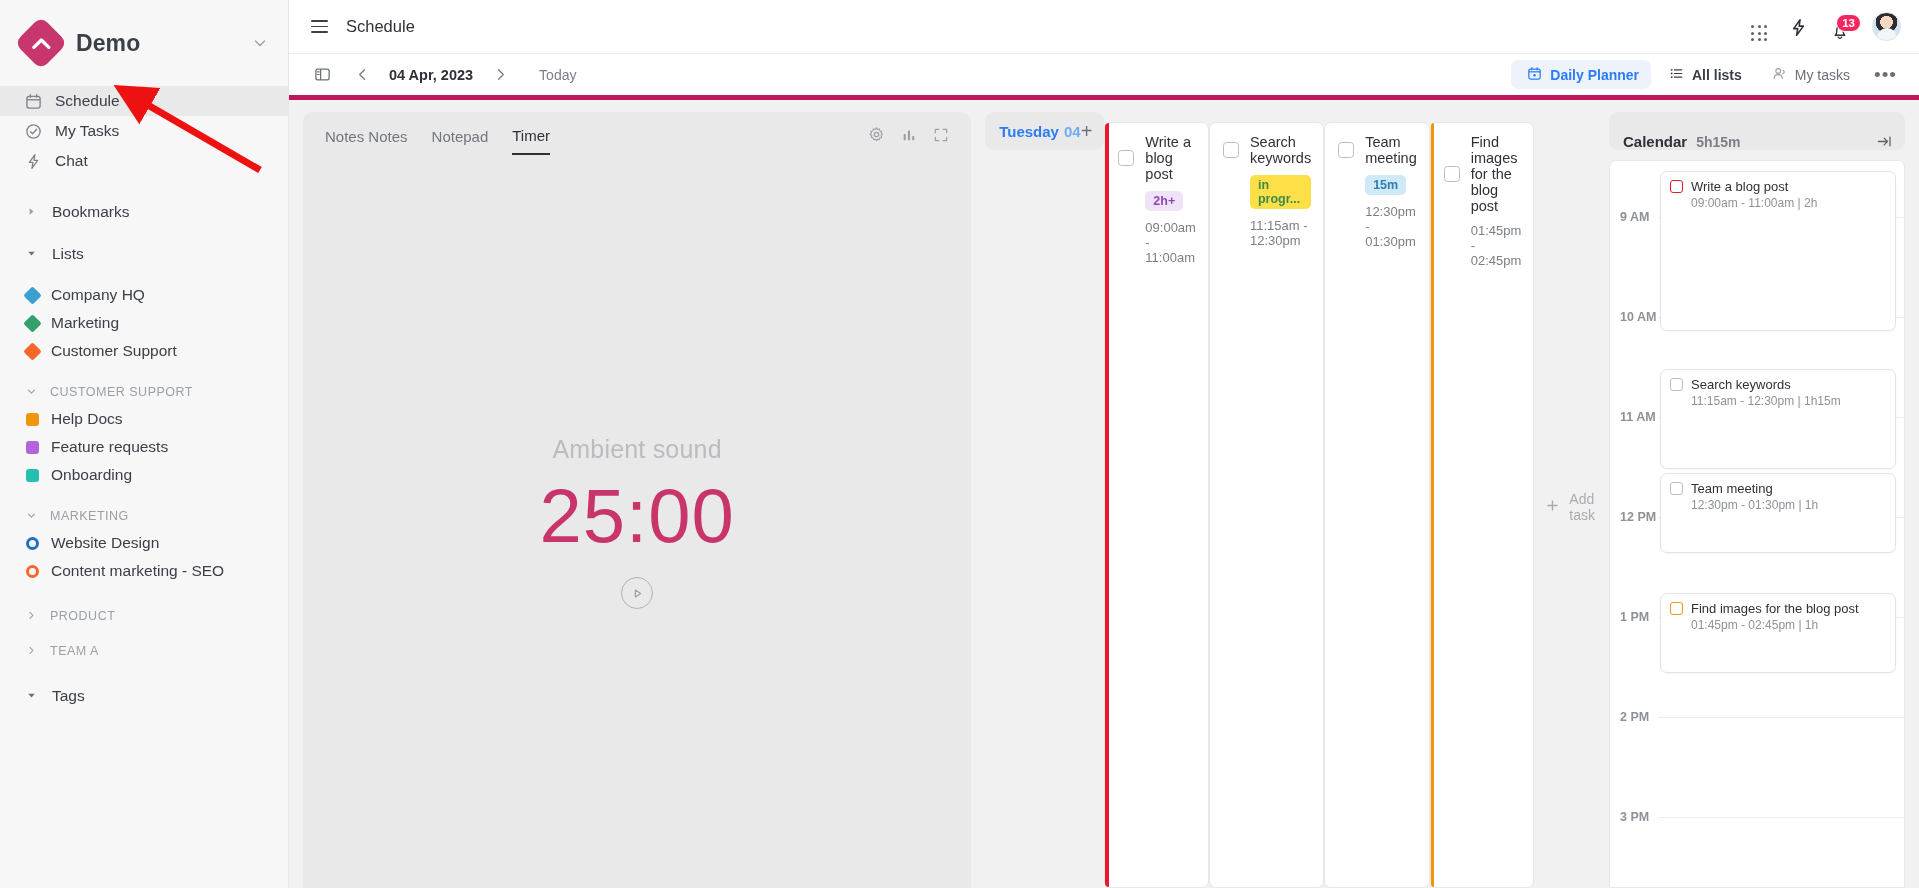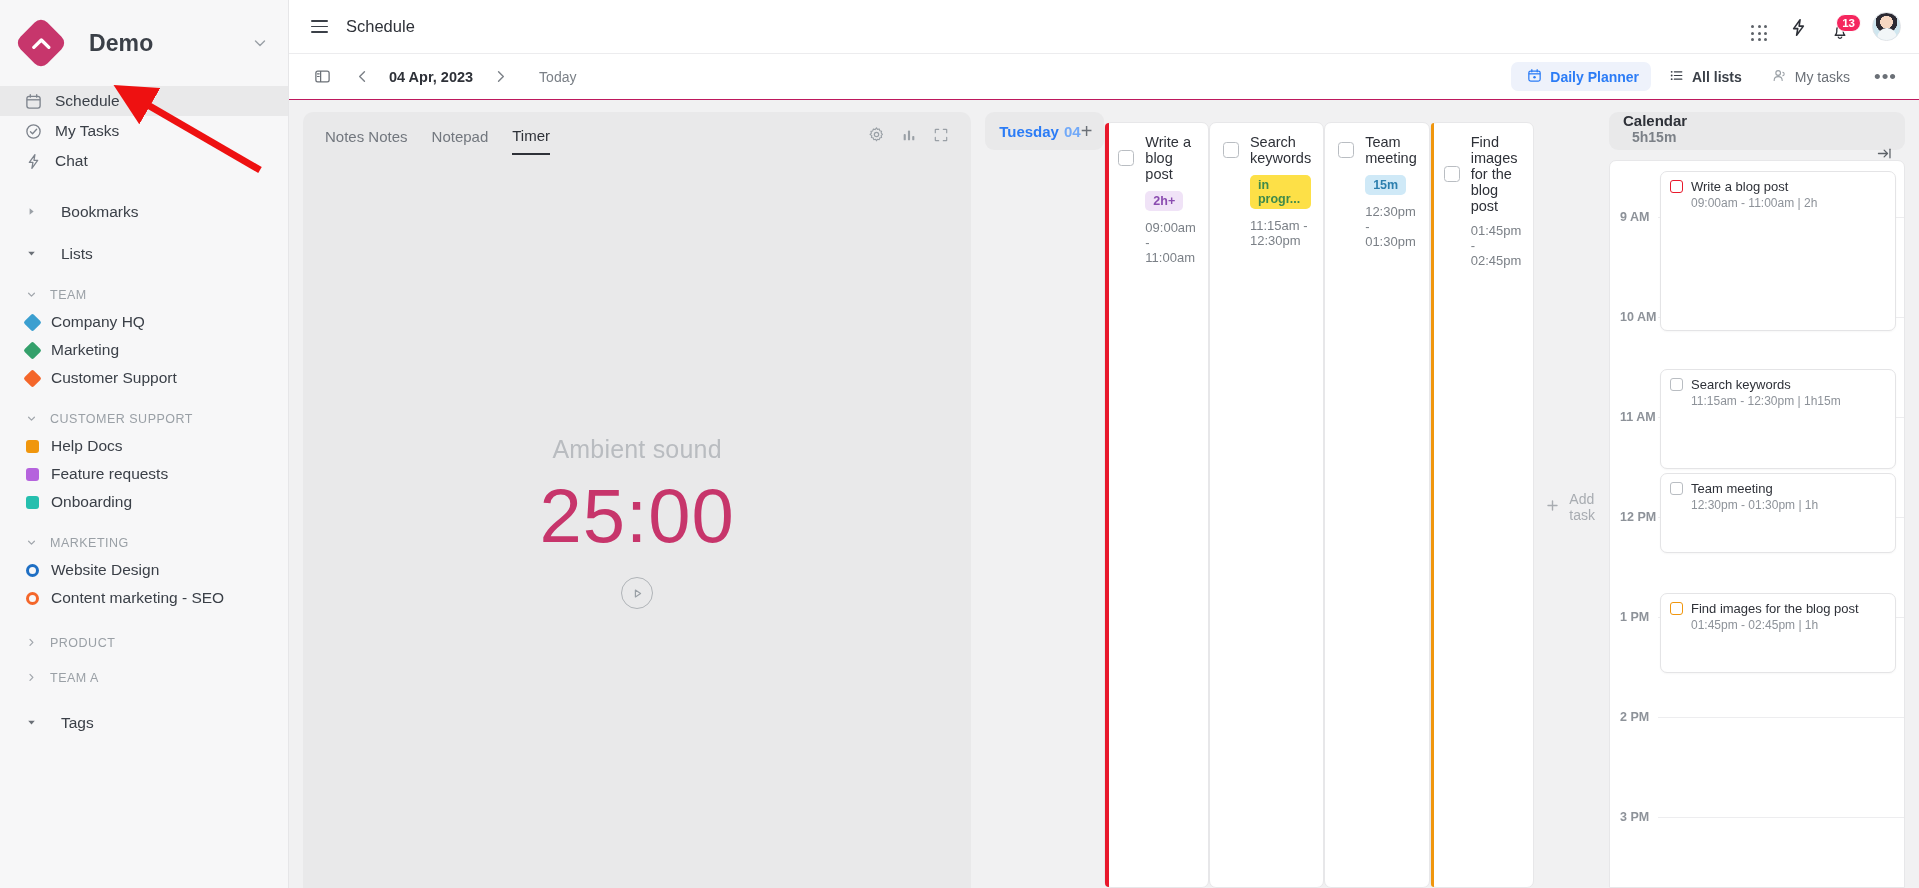--- a/index.html
+++ b/index.html
@@ -15,42 +15,42 @@
   
   .sidebar {
     width: 289px; height: 888px;
     background: #f7f7f8;
     border-right: 1px solid #e6e6e8;
     flex: 0 0 289px;
     position: relative;
   }
   .brand {
     height: 86px; display: flex; align-items: center;
-    padding: 0 20px 0 22px; gap: 29px; text-align: right;
+    padding: 0 20px 0 22px; gap: 16px; text-align: right;
   }
   .logo-diamond {
     width: 38px; height: 38px; border-radius: 9px;
     background: #c7366c; transform: rotate(45deg);
     display: flex; align-items: center; justify-content: center;
     flex: 0 0 38px;
   }
   .logo-chev { transform: rotate(-45deg); display:block; }
   .brand-name { font-size: 23px; font-weight: 700; color: #3b4048; letter-spacing: .1px; }
   .brand-caret { margin-left: auto; color: #9aa0a6; display: flex; }
 
   .nav-top { padding: 0 0 4px 0; }
   .nav-item {
     height: 30px; display: flex; align-items: center; gap: 12px;
     padding-left: 24px; font-size: 15.5px; color: #3b4048; cursor: pointer;
   }
   .nav-item .ico { width: 19px; height: 19px; display:flex; align-items:center; justify-content:center; color:#7d838c; flex:0 0 19px; }
   .nav-item.active { background: #e9e9ea; }
 
   .group-row {
-    display: flex; align-items: center; gap: 22px;
+    display: flex; align-items: center; gap: 13px;
     padding-left: 24px; height: 29px; cursor: pointer;
   }
   .group-row .tw { width: 15px; display:flex; align-items:center; justify-content:center; color:#8a9098; flex:0 0 15px;}
   .group-label { font-size: 15.5px; color: #3b4048; font-weight: 400; }
 
   .section-row {
     display: flex; align-items: center; gap: 11px;
     padding-left: 24px; height: 27px; cursor: pointer;
   }
   .section-row .tw { width: 15px; display:flex; align-items:center; justify-content:center; color:#a2a7ad; flex:0 0 15px;}
@@ -96,21 +96,21 @@
     background: radial-gradient(circle at 50% 34%, #f6d7c2 0 28%, #2c2a33 29% 48%, #cfe6ef 49% 100%);
     border: 1px solid #dfe2e6; position: relative;
   }
   .avatar:after {
     content:""; position:absolute; left:50%; top:56%; transform:translateX(-50%);
     width:19px; height:16px; background:#f2f6f8; border-radius: 9px 9px 0 0;
   }
 
   .subbar {
     height: 46px; flex: 0 0 46px; background: #fff;
-    border-bottom: 1px solid #be185d;
+    border-bottom: 5px solid #be185d;
     display: flex; align-items: center; padding: 0 16px 0 20px; gap: 14px;
   }
   .icon-btn { width: 26px; height: 26px; display:flex; align-items:center; justify-content:center; color:#6b7077; cursor:pointer; border-radius:4px;}
   .date-text { font-size: 14.5px; font-weight: 700; color: #2e3138; }
   .today-btn { font-size: 14px; color: #7b8087; cursor: pointer; margin-left: 12px; }
   .subbar-right { margin-left: auto; display: flex; align-items: center; gap: 6px; }
   .view-tab {
     display: flex; align-items: center; gap: 8px; height: 29px;
     padding: 0 12px; border-radius: 7px; font-size: 14px; cursor: pointer; color: #6b7077;
   }
@@ -162,21 +162,21 @@
     display: inline-block; margin: 9px 0 0 27px; font-size: 12.5px;
     padding: 3px 8px; border-radius: 5px; font-weight: 700;
   }
   .task-time { margin: 9px 0 0 27px; font-size: 13px; color: #7b8087; }
   .add-task { display: flex; align-items: center; gap: 10px; padding: 14px 0 0 12px; color: #a8acb1; font-size: 14px; cursor: pointer; }
 
   
   .cal-col { flex: 0 0 296px; display: flex; flex-direction: column; min-height: 0; }
   .cal-head {
     background: #e9e9ea; border-radius: 9px; height: 38px;
-    display: flex; align-items: flex-start; padding: 0 12px 0 14px; flex-direction: column;
+    display: flex; align-items: flex-end; padding: 0 12px 0 14px;
   }
   .cal-head .t { font-size: 15px; font-weight: 700; color: #2e3138; }
   .cal-head .dur { font-size: 14px; font-weight: 700; color: #7b8087; margin-left: 9px; }
   .collapse { margin-left: auto; color: #5d6268; display:flex; cursor: pointer; }
   .cal-body {
     margin-top: 10px; background: #fff; border: 1px solid #e7e7e9;
     border-radius: 7px 7px 0 0; flex: 1 1 auto; position: relative; overflow: hidden;
   }
   .hour-row { position: absolute; left: 0; right: 0; height: 0; }
   .hour-lbl { position: absolute; left: 10px; transform: translateY(-50%); font-size: 12.5px; font-weight: 700; color: #8d9299; }
@@ -258,28 +258,20 @@
       <span class="tw">
         <svg width="9" height="9" viewBox="0 0 9 9">
             <path d="M1.2 2.8 L7.8 2.8 L4.5 6.6 Z" fill="#6b7077"></path>
           </svg>
       </span>
       <span class="group-label">Lists</span>
     </div>
 
     <div class="sp12"></div>
 
-    <div class="section-row">
-      <span class="tw">
-        <svg width="11" height="11" viewBox="0 0 11 11">
-            <path d="M2.6 4.2 L5.5 7.1 L8.4 4.2" stroke="#a2a7ad" stroke-width="1.25" fill="none" stroke-linecap="round" stroke-linejoin="round"></path>
-          </svg>
-      </span>
-      <span class="section-label">TEAM</span>
-    </div>
     <div class="list-row">
       <span class="sw diamond" style="background:#3b9fd0"></span>
       <span>Company HQ</span>
     </div>
     <div class="list-row">
       <span class="sw diamond" style="background:#34a06b"></span>
       <span>Marketing</span>
     </div>
     <div class="list-row">
       <span class="sw diamond" style="background:#f4662a"></span>

